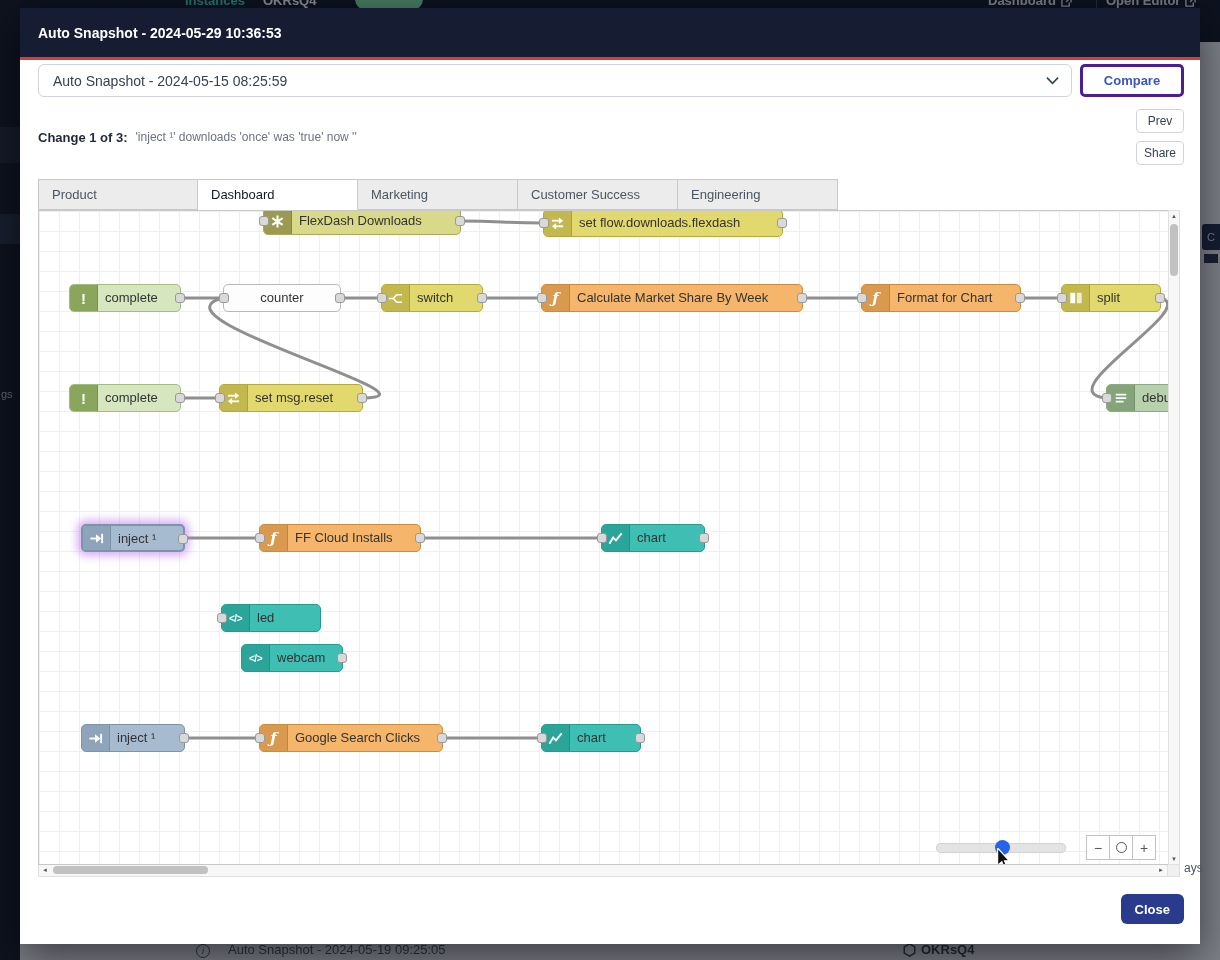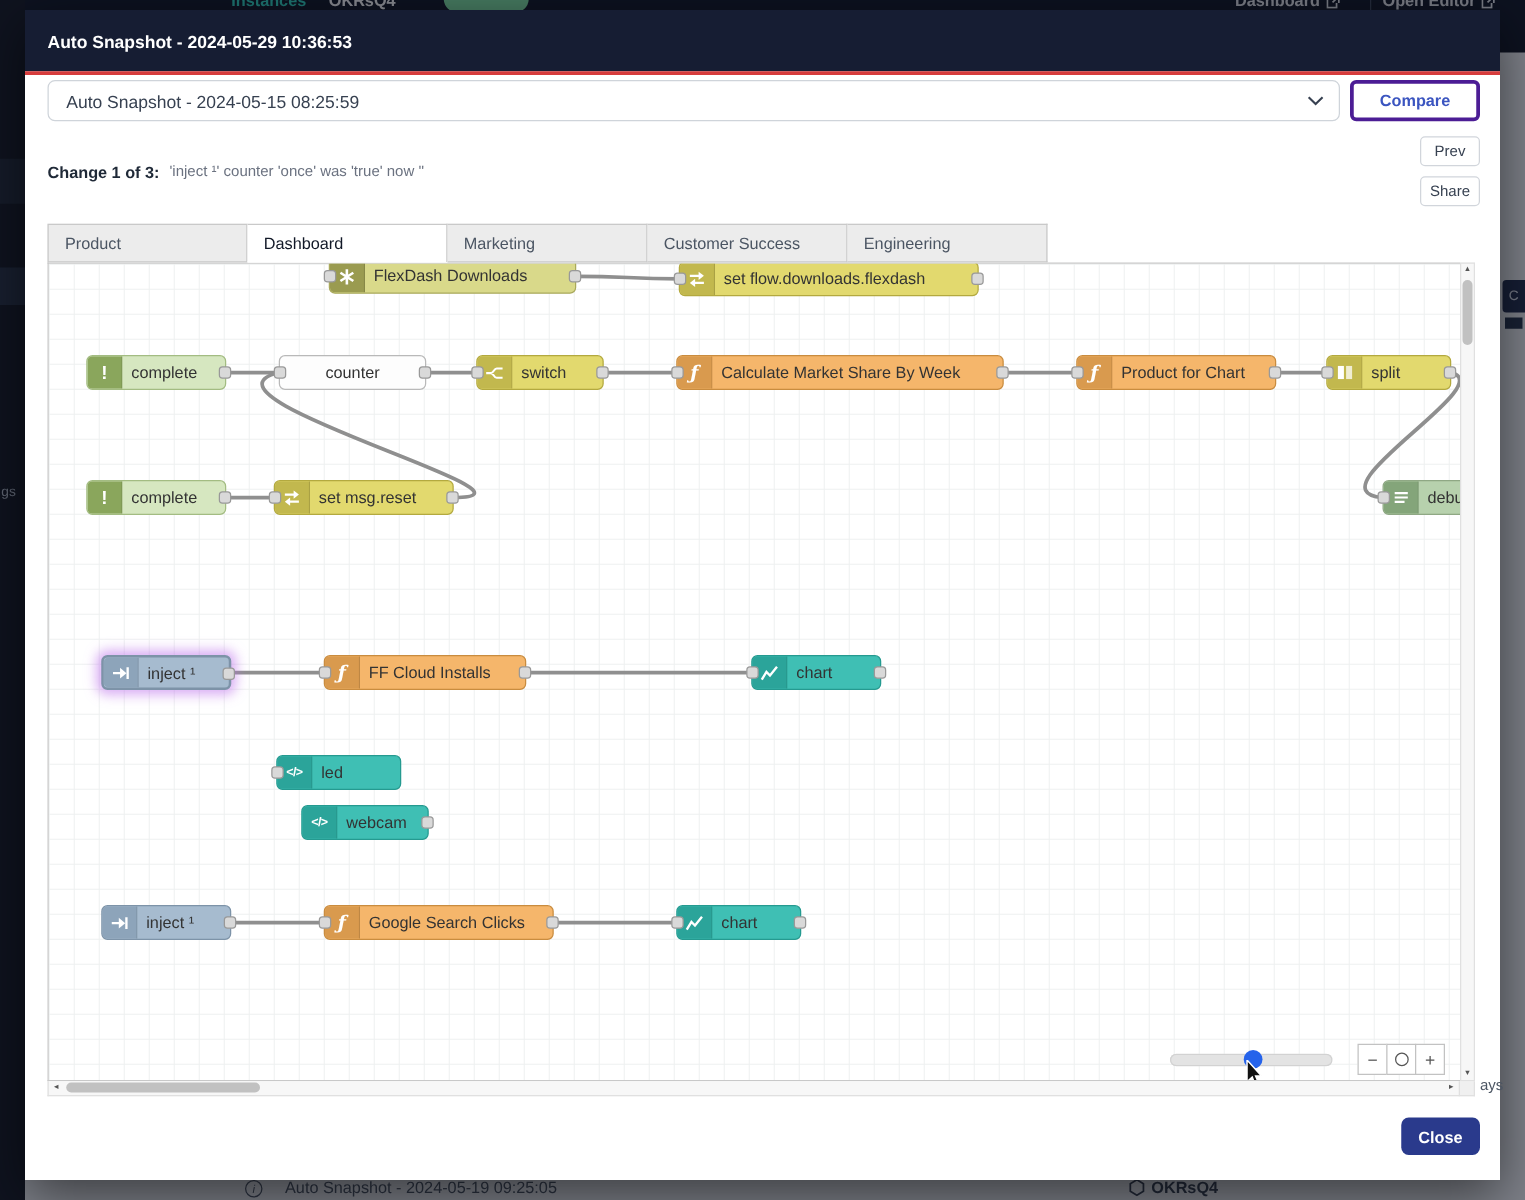--- a/index.html
+++ b/index.html
@@ -155,21 +155,21 @@
           <span>Auto Snapshot - 2024-05-15 08:25:59</span>
           <svg class="select-chevron" width="13" height="9" viewBox="0 0 14 9">
               <path d="M1 1.5 7 7.5 13 1.5" fill="none" stroke="#374151" stroke-width="1.8"></path>
             </svg>
         </div>
         <button class="btn-outline-blue">Compare</button>
       </div>
 
       <div class="change-row">
         <span class="change-label">Change 1 of 3:</span>
-        <span class="change-detail">'inject ¹' counter 'once' was 'true' now ''</span>
+        <span class="change-detail">'inject ¹' downloads 'once' was 'true' now ''</span>
         <span class="nav-btns">
           <button class="btn-small">Prev</button>
           <button class="btn-small">Share</button>
         </span>
       </div>
 
       <div class="tab-bar">
           <div class="tab">Product</div>
           <div class="tab active">Dashboard</div>
           <div class="tab">Marketing</div>
@@ -256,21 +256,21 @@
                 <span class="ficon">ƒ</span>
               </div>
               <div class="node-label">Calculate Market Share By Week</div>
               <span class="port in"></span>
               <span class="port out"></span>
             </div>
             <div class="node" style="left: 822px; top: 73px; width: 160px; background: rgb(245, 182, 107); border-color: rgb(201, 140, 63);">
               <div class="node-icon" style="background: rgb(217, 154, 78);">
                 <span class="ficon">ƒ</span>
               </div>
-              <div class="node-label">Product for Chart</div>
+              <div class="node-label">Format for Chart</div>
               <span class="port in"></span>
               <span class="port out"></span>
             </div>
             <div class="node" style="left: 1022px; top: 73px; width: 100px; background: rgb(226, 217, 110); border-color: rgb(179, 169, 63);">
               <div class="node-icon" style="background: rgb(194, 184, 78);">
                 <svg viewBox="0 0 16 16" width="14" height="14">
                   <rect x="1.5" y="2" width="5.5" height="12" fill="#fff"></rect>
                   <rect x="9" y="2" width="5.5" height="12" fill="#fff" opacity=".75"></rect>
                 </svg>
               </div>

